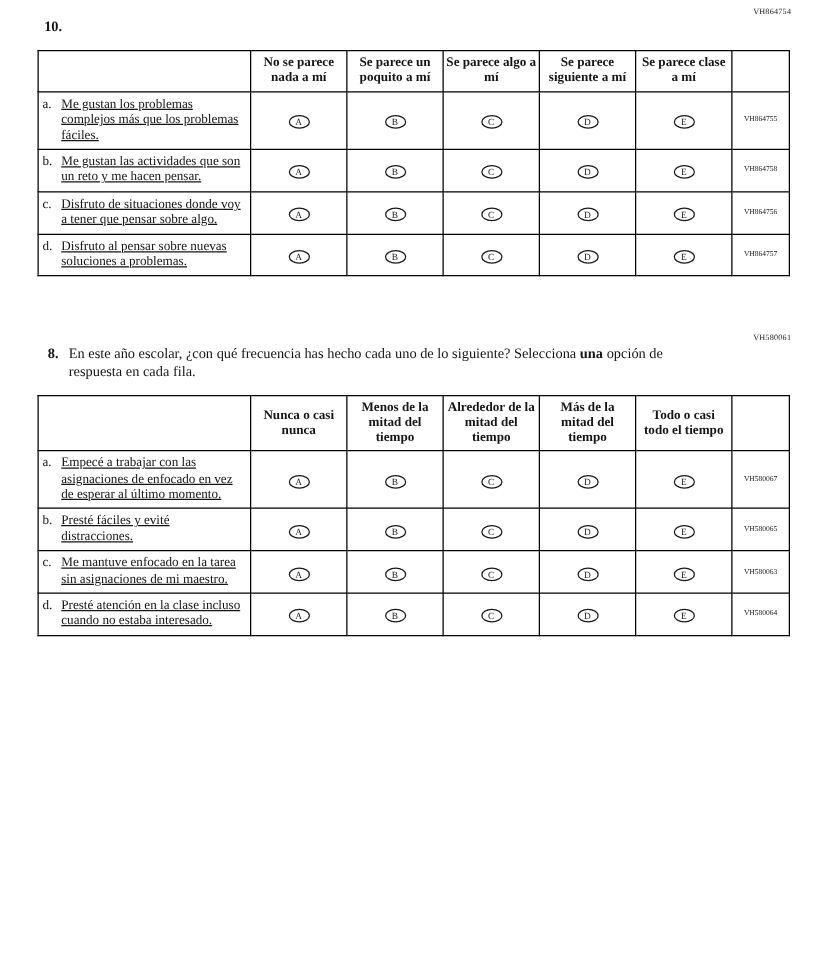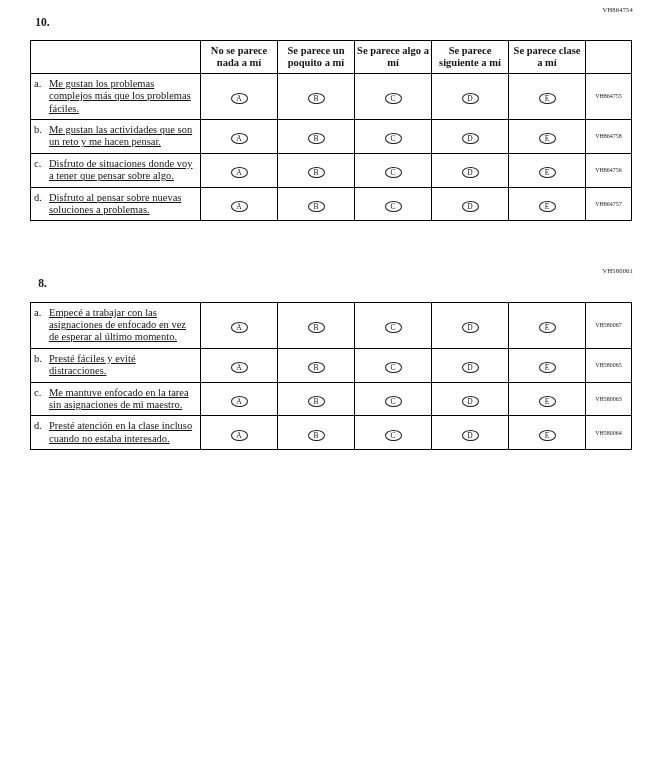--- a/index.html
+++ b/index.html
@@ -118,33 +118,43 @@
       </tr>
     </tbody>
       </table>
   </div>
 
   <div class="sec2">
     <div class="code-right">VH580061</div>
 
     <div class="question">
       <span class="qnum">8.</span>
+      <div class="qtext"><span>En este año escolar, ¿con qué frecuencia has hecho cada uno de lo siguiente? Selecciona </span><b>una</b><span> opción de respuesta en cada fila.</span></div>
     </div>
 
     <table>
       <colgroup>
         <col style="width:170px">
           <col style="width:77px">
           <col style="width:77px">
           <col style="width:77px">
           <col style="width:77px">
           <col style="width:77px">
           <col style="width:46px">
       </colgroup>
       <tbody>
+          <tr>
+        <th class="colhead"></th>
+        <th class="colhead">Nunca o casi nunca</th>
+        <th class="colhead">Menos de la mitad del tiempo</th>
+        <th class="colhead">Alrededor de la mitad del tiempo</th>
+        <th class="colhead">Más de la mitad del tiempo</th>
+        <th class="colhead">Todo o casi todo el tiempo</th>
+        <th class="colhead"></th>
+      </tr>
       <tr>
         <td class="stem">
               <div class="stem-wrap">
                 <span class="ltr">a.</span>
                 <span class="stem-text">Empecé a trabajar con las asignaciones de enfocado en vez de esperar al último momento.</span>
               </div>
             </td>
         <td class="opt"><span class="bubble">A</span></td>
         <td class="opt"><span class="bubble">B</span></td>
         <td class="opt"><span class="bubble">C</span></td>

